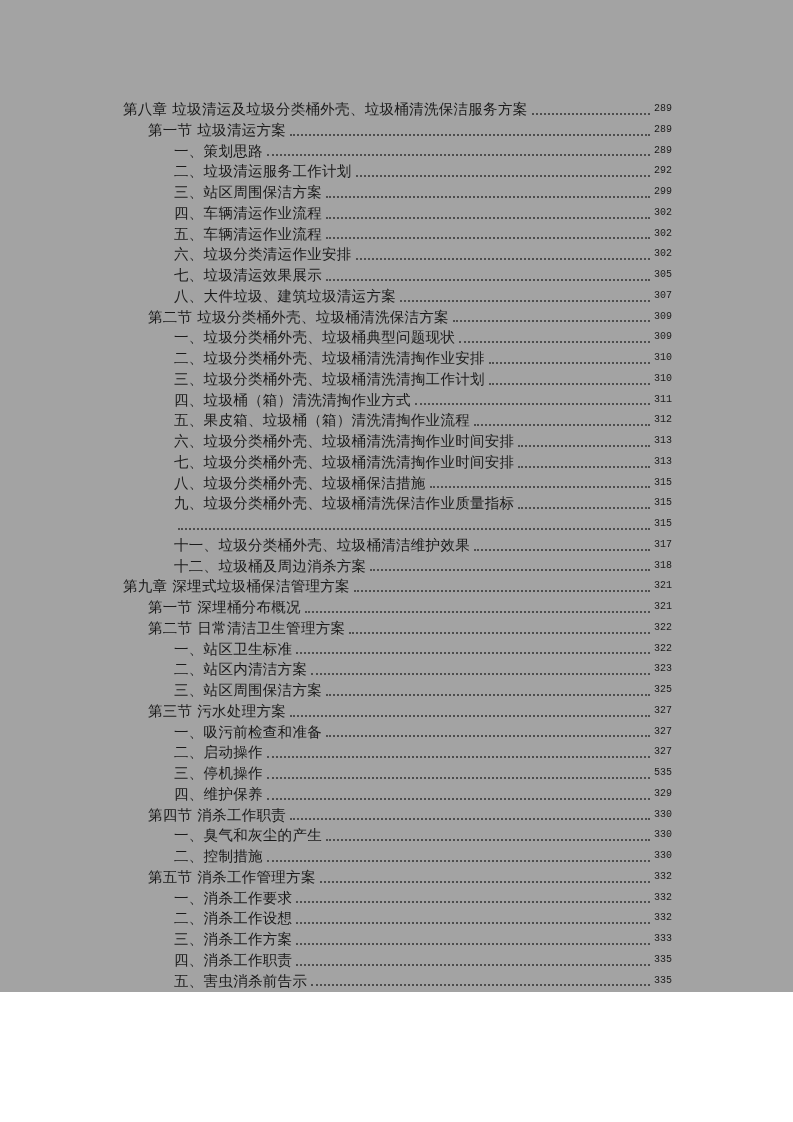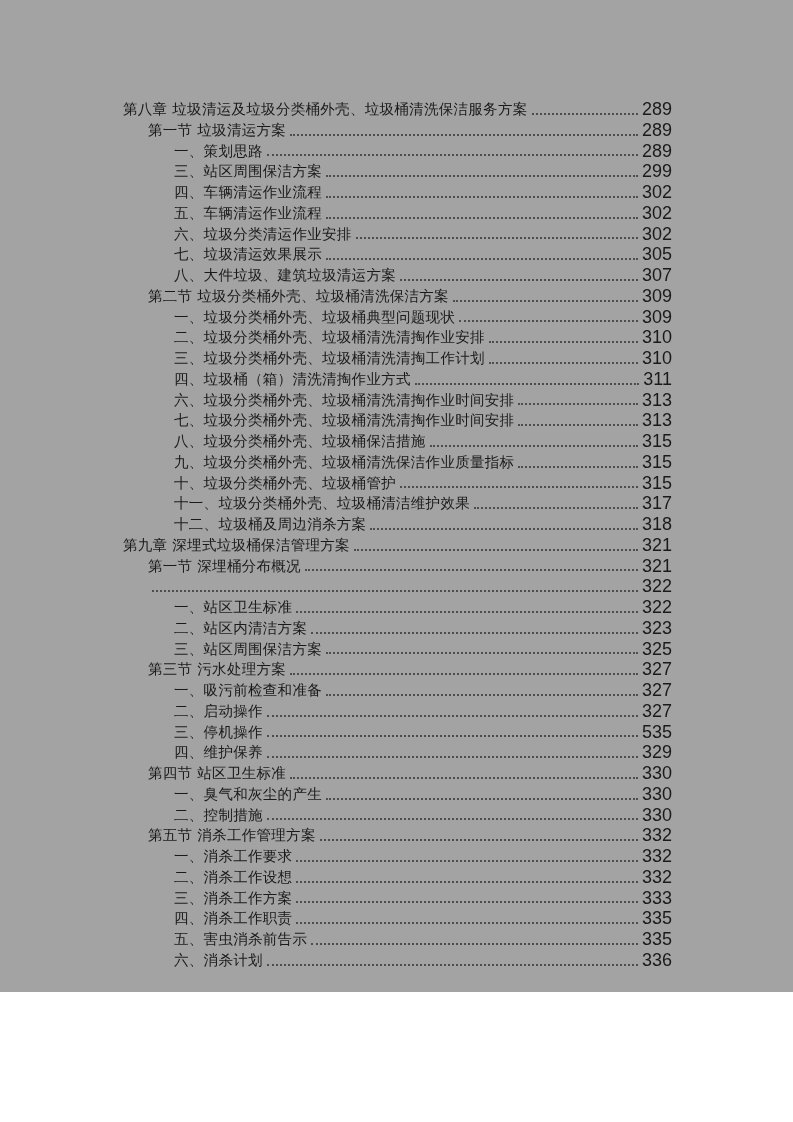--- a/index.html
+++ b/index.html
@@ -45,22 +45,22 @@
   .leader::after {
     content: "";
     position: absolute;
     left: 4px;
     right: 4px;
     bottom: 5px;
     border-bottom: 2px dotted #4d4d4d;
   }
   .pagenum {
     white-space: nowrap;
-    font-family: Liberation Sans, sans-serif;
-    font-size: 18px;
+    font-family: Liberation Mono, monospace;
+    font-size: 10px;
     color: #1a1a1a;
   }
 </style>
 </head>
 <body>
 
 <div class="page">
   <div class="toc" id="toc">
   <div class="toc-row lv1">
     <span class="toc-text">第八章 垃圾清运及垃圾分类桶外壳、垃圾桶清洗保洁服务方案</span>
@@ -73,20 +73,25 @@
     <span class="leader"></span>
     <span class="pagenum">289</span>
   </div>
 
   <div class="toc-row lv3">
     <span class="toc-text">一、策划思路</span>
     <span class="leader"></span>
     <span class="pagenum">289</span>
   </div>
 
+  <div class="toc-row lv3">
+    <span class="toc-text">二、垃圾清运服务工作计划</span>
+    <span class="leader"></span>
+    <span class="pagenum">292</span>
+  </div>
 
   <div class="toc-row lv3">
     <span class="toc-text">三、站区周围保洁方案</span>
     <span class="leader"></span>
     <span class="pagenum">299</span>
   </div>
 
   <div class="toc-row lv3">
     <span class="toc-text">四、车辆清运作业流程</span>
     <span class="leader"></span>
@@ -140,20 +145,25 @@
     <span class="leader"></span>
     <span class="pagenum">310</span>
   </div>
 
   <div class="toc-row lv3">
     <span class="toc-text">四、垃圾桶（箱）清洗清掏作业方式</span>
     <span class="leader"></span>
     <span class="pagenum">311</span>
   </div>
 
+  <div class="toc-row lv3">
+    <span class="toc-text">五、果皮箱、垃圾桶（箱）清洗清掏作业流程</span>
+    <span class="leader"></span>
+    <span class="pagenum">312</span>
+  </div>
 
   <div class="toc-row lv3">
     <span class="toc-text">六、垃圾分类桶外壳、垃圾桶清洗清掏作业时间安排</span>
     <span class="leader"></span>
     <span class="pagenum">313</span>
   </div>
 
   <div class="toc-row lv3">
     <span class="toc-text">七、垃圾分类桶外壳、垃圾桶清洗清掏作业时间安排</span>
     <span class="leader"></span>
@@ -166,21 +176,20 @@
     <span class="pagenum">315</span>
   </div>
 
   <div class="toc-row lv3">
     <span class="toc-text">九、垃圾分类桶外壳、垃圾桶清洗保洁作业质量指标</span>
     <span class="leader"></span>
     <span class="pagenum">315</span>
   </div>
 
   <div class="toc-row lv3">
-    <span class="toc-text">十、垃圾分类桶外壳、垃圾桶管护</span>
     <span class="leader"></span>
     <span class="pagenum">315</span>
   </div>
 
   <div class="toc-row lv3">
     <span class="toc-text">十一、垃圾分类桶外壳、垃圾桶清洁维护效果</span>
     <span class="leader"></span>
     <span class="pagenum">317</span>
   </div>
 
@@ -196,20 +205,21 @@
     <span class="pagenum">321</span>
   </div>
 
   <div class="toc-row lv2">
     <span class="toc-text">第一节 深埋桶分布概况</span>
     <span class="leader"></span>
     <span class="pagenum">321</span>
   </div>
 
   <div class="toc-row lv2">
+    <span class="toc-text">第二节 日常清洁卫生管理方案</span>
     <span class="leader"></span>
     <span class="pagenum">322</span>
   </div>
 
   <div class="toc-row lv3">
     <span class="toc-text">一、站区卫生标准</span>
     <span class="leader"></span>
     <span class="pagenum">322</span>
   </div>
 
@@ -249,21 +259,21 @@
     <span class="pagenum">535</span>
   </div>
 
   <div class="toc-row lv3">
     <span class="toc-text">四、维护保养</span>
     <span class="leader"></span>
     <span class="pagenum">329</span>
   </div>
 
   <div class="toc-row lv2">
-    <span class="toc-text">第四节 站区卫生标准</span>
+    <span class="toc-text">第四节 消杀工作职责</span>
     <span class="leader"></span>
     <span class="pagenum">330</span>
   </div>
 
   <div class="toc-row lv3">
     <span class="toc-text">一、臭气和灰尘的产生</span>
     <span class="leader"></span>
     <span class="pagenum">330</span>
   </div>
 

